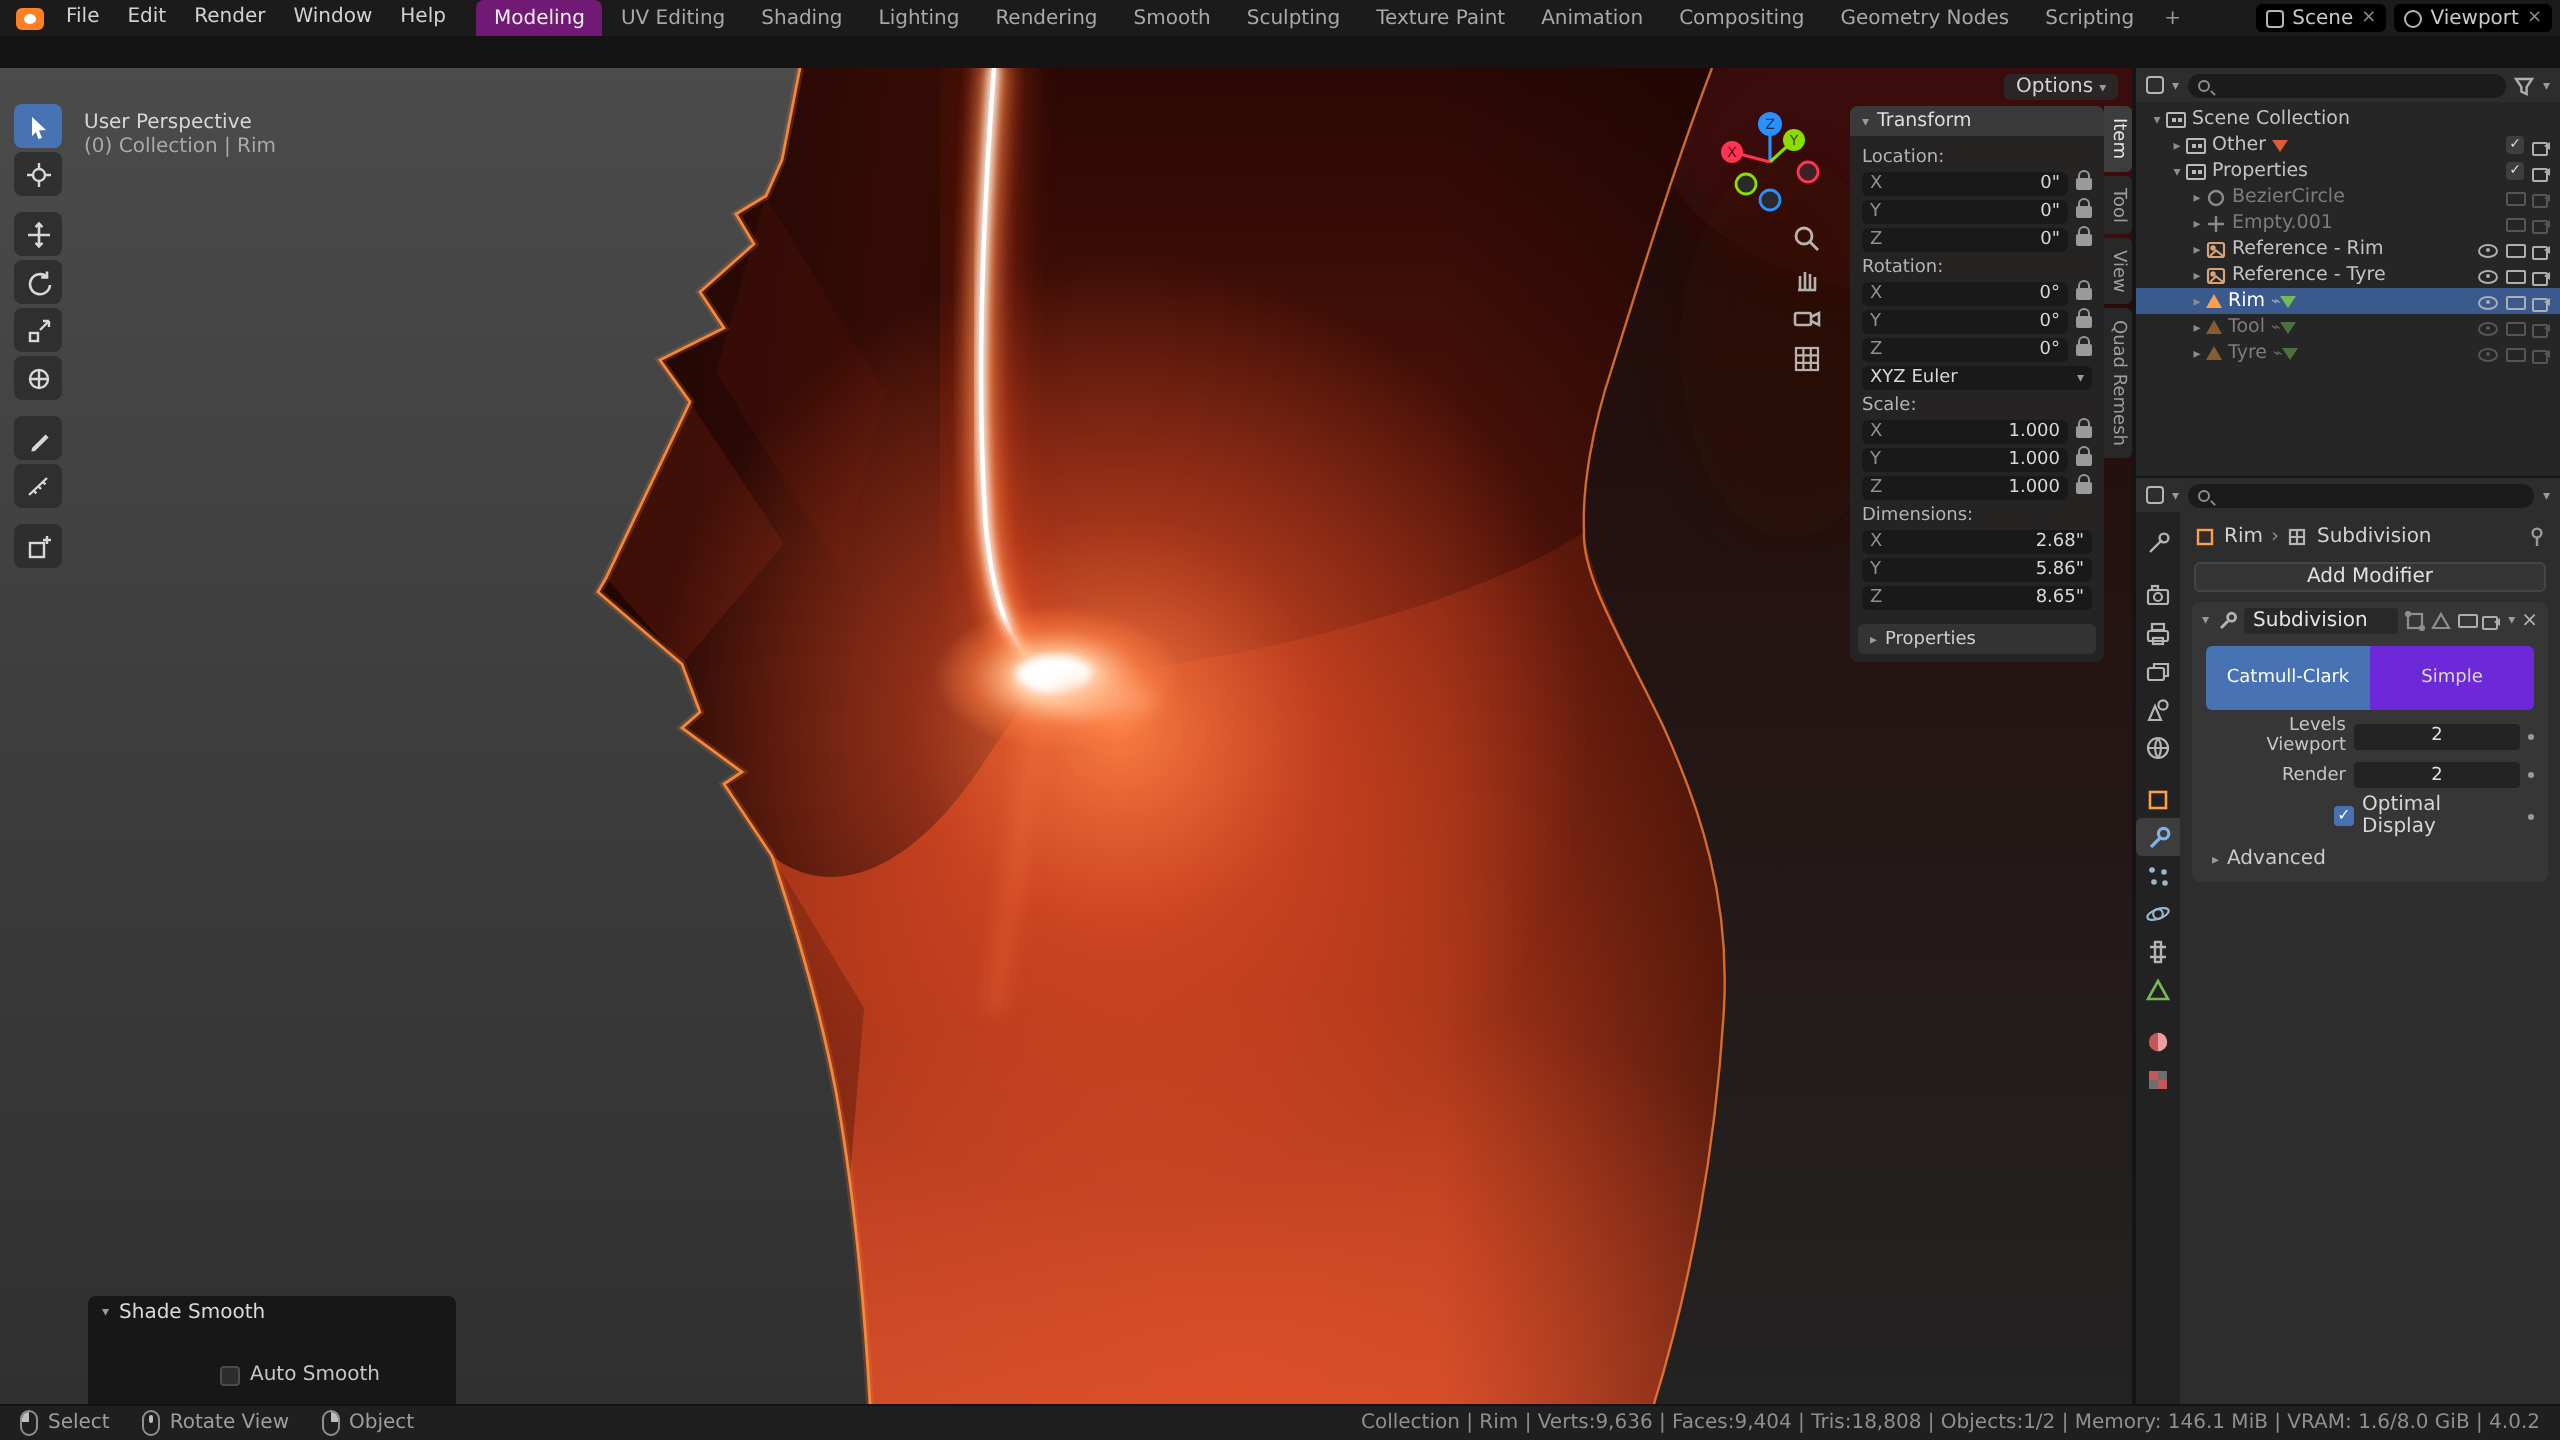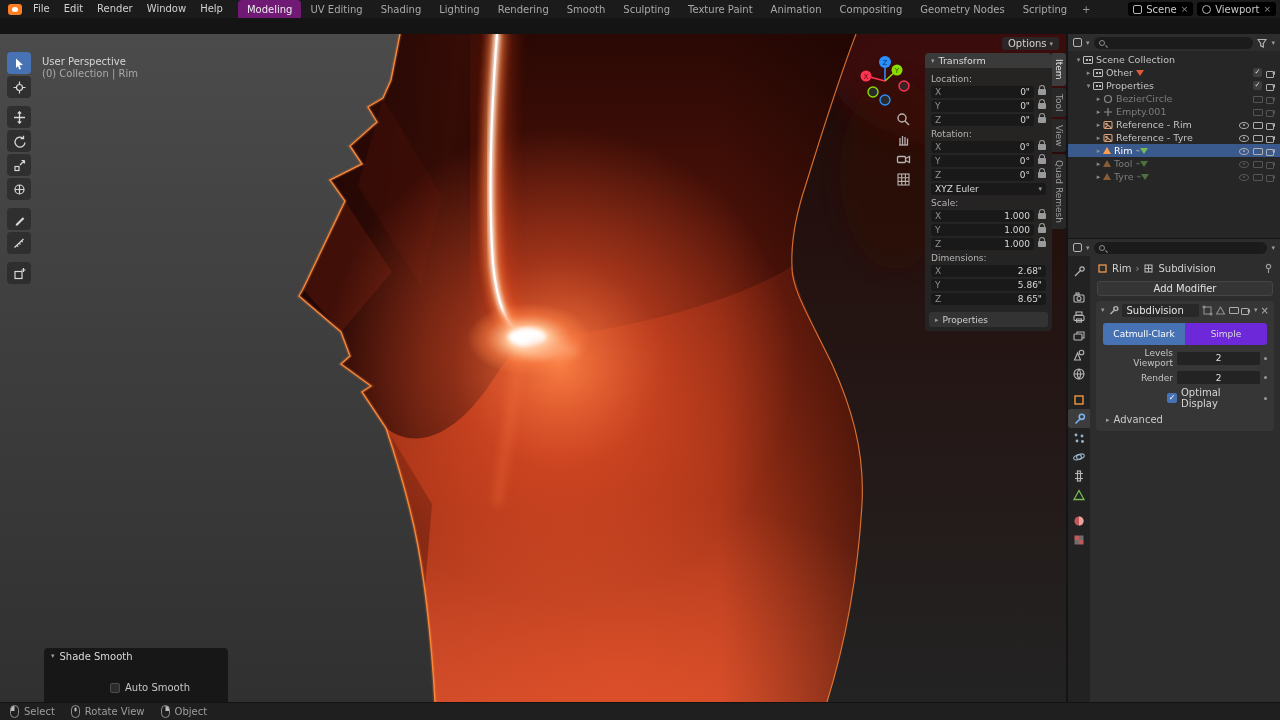--- a/index.html
+++ b/index.html
@@ -108,21 +108,21 @@
 .pgap{margin-top:7px}
 #pmain{position:absolute;left:22px;top:17px;right:0;bottom:0;padding:4px 5px}
 .bread{display:flex;align-items:center;gap:4px;height:16px;padding:0 2px;color:#d2d2d2}
 .bread .sep{color:#8f8f8f}
 #addmod{margin:5px 2px;height:15px;background:#353535;border:1px solid #454545;border-radius:3px;
  display:flex;align-items:center;justify-content:center;color:#e0e0e0}
 #modpanel{margin:3px 1px;background:#363636;border-radius:4px;padding-bottom:6px}
 .mhead{height:18px;display:flex;align-items:center;gap:3px;padding:0 5px}
 .mname{flex:1;height:13px;line-height:13px;background:#282828;border-radius:2px;padding:0 5px;color:#e4e4e4}
 .mtg{display:flex;gap:2px;align-items:center}
-.seg{display:flex;margin:4px 7px 3px 7px;height:22px;border-radius:3px;overflow:hidden}
+.seg{display:flex;margin:4px 7px 3px 7px;height:32px;border-radius:3px;overflow:hidden}
 .seg>div{flex:1;display:flex;align-items:center;justify-content:center;font-size:9px}
 .seg .on{background:#4772b3;color:#fff}
 .seg .off{background:#6d28d9;color:#dcdcdc}
 .prow{display:flex;align-items:center;gap:4px;margin:3px 7px}
 .plab{width:70px;text-align:right;color:#c6c6c6;font-size:9px;flex:0 0 70px}
 .pfld{flex:1;height:13px;background:#232323;border-radius:2px;display:flex;align-items:center;justify-content:center;color:#e0e0e0;font-size:9px}
 .adot{width:3px;height:3px;background:#9a9a9a;border-radius:50%;flex:0 0 3px}
 .cbx{width:10px;height:10px;border-radius:2px;background:#4772b3;color:#fff;font-size:8px;line-height:10px;text-align:center;flex:0 0 10px}
 .cbx.off{background:#2c2c2c;border:1px solid #4c4c4c}
 .adv{margin:5px 10px 0 10px;color:#c9c9c9;display:flex;gap:4px;align-items:center}
@@ -856,15 +856,16 @@
         </svg>
       <span>Rotate View</span>
     </div>
     <div class="hint">
       <svg width="9" height="13">
           <rect x="0.5" y="0.5" width="8" height="12" rx="4" fill="none" stroke="#8f8f8f"></rect>
           <path d="M8 4 a3.5 3.5 0 0 0 -3.5 -3 v5 h3.5 Z" fill="#bdbdbd"></path>
         </svg>
       <span>Object</span>
     </div>
+    <div class="stats">Collection | Rim | Verts:9,636 | Faces:9,404 | Tris:18,808 | Objects:1/2 | Memory: 146.1 MiB | VRAM: 1.6/8.0 GiB | 4.0.2</div>
   </div>
 
 </div>
 
 </body></html>

